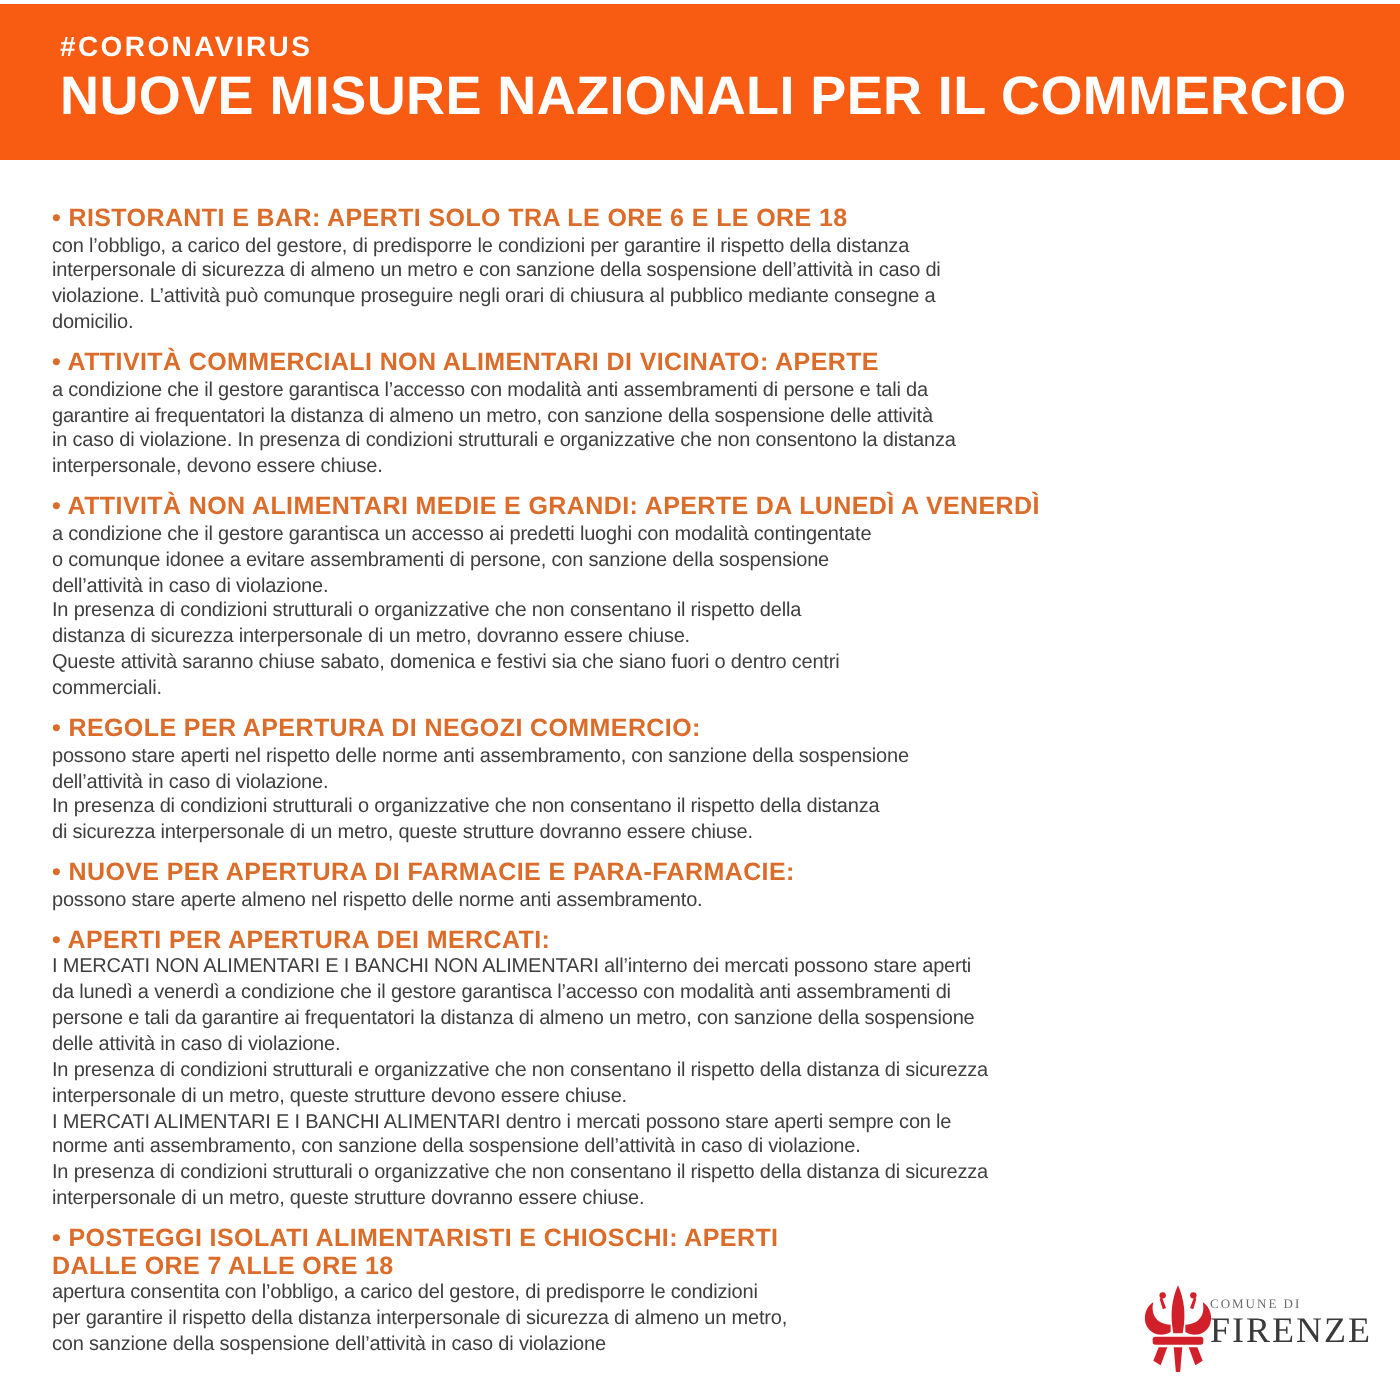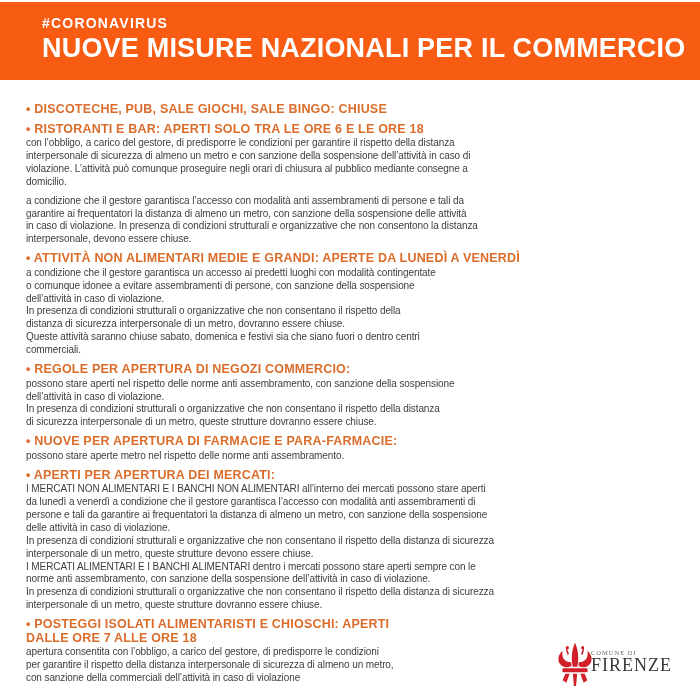--- a/index.html
+++ b/index.html
@@ -12,21 +12,21 @@
   }
   .page {
     width: 700px; height: 700px;
     background: #ffffff;
     border-bottom: 2px solid #e3e3e0;
     position: relative;
   }
   .banner {
     background: #F85B12;
     height: 78px;
-    padding: 13px 20px 0 42px;
+    padding: 13px 20px 0 30px;
     color: #ffffff;
     margin-top: 2px;
   }
   .banner-hashtag {
     font-size: 14px;
     font-weight: bold;
     letter-spacing: 1.2px;
     line-height: 16px;
   }
   .banner-title {
@@ -55,21 +55,21 @@
     color: #3E3E3E;
     font-size: 10px;
     line-height: 12.9px;
     letter-spacing: -0.1px;
     white-space: pre-line;
   }
   .section-body:empty { display: none; }
   .last-body { max-width: 560px; }
   .logo {
     position: absolute;
-    right: 28px;
+    right: 14px;
     top: 637px;
     display: flex;
     align-items: flex-start;
   }
   .logo-lily { width: 40px; height: 54px; }
   .logo-text { margin-left: -4px; margin-top: 10px; }
   .logo-org-small {
     font-size: 6.5px;
     letter-spacing: 1px;
     color: #6b6b6b;
@@ -88,34 +88,31 @@
 
 <div class="page">
 
   <div class="banner">
     <div class="banner-hashtag">#CORONAVIRUS</div>
     <div class="banner-title">NUOVE MISURE NAZIONALI PER IL COMMERCIO</div>
   </div>
 
   <div class="content">
 
-    <div class="section">
-      <div class="section-head">DISCOTECHE, PUB, SALE GIOCHI, SALE BINGO: CHIUSE</div>
-
-    </div>
 
     <div class="section">
       <div class="section-head">RISTORANTI E BAR: APERTI SOLO TRA LE ORE 6 E LE ORE 18</div>
       <div class="section-body">con l’obbligo, a carico del gestore, di predisporre le condizioni per garantire il rispetto della distanza
 interpersonale di sicurezza di almeno un metro e con sanzione della sospensione dell’attività in caso di
 violazione. L’attività può comunque proseguire negli orari di chiusura al pubblico mediante consegne a
 domicilio.</div>
     </div>
 
     <div class="section">
+      <div class="section-head">ATTIVITÀ COMMERCIALI NON ALIMENTARI DI VICINATO: APERTE</div>
       <div class="section-body">a condizione che il gestore garantisca l’accesso con modalità anti assembramenti di persone e tali da
 garantire ai frequentatori la distanza di almeno un metro, con sanzione della sospensione delle attività
 in caso di violazione. In presenza di condizioni strutturali e organizzative che non consentono la distanza
 interpersonale, devono essere chiuse.</div>
     </div>
 
     <div class="section">
       <div class="section-head">ATTIVITÀ NON ALIMENTARI MEDIE E GRANDI: APERTE DA LUNEDÌ A VENERDÌ</div>
       <div class="section-body">a condizione che il gestore garantisca un accesso ai predetti luoghi con modalità contingentate
 o comunque idonee a evitare assembramenti di persone, con sanzione della sospensione
@@ -129,21 +126,21 @@
     <div class="section">
       <div class="section-head">REGOLE PER APERTURA DI NEGOZI COMMERCIO:</div>
       <div class="section-body">possono stare aperti nel rispetto delle norme anti assembramento, con sanzione della sospensione
 dell’attività in caso di violazione.
 In presenza di condizioni strutturali o organizzative che non consentano il rispetto della distanza
 di sicurezza interpersonale di un metro, queste strutture dovranno essere chiuse.</div>
     </div>
 
     <div class="section">
       <div class="section-head">NUOVE PER APERTURA DI FARMACIE E PARA-FARMACIE:</div>
-      <div class="section-body">possono stare aperte metro nel rispetto delle norme anti assembramento.</div>
+      <div class="section-body">possono stare aperte almeno nel rispetto delle norme anti assembramento.</div>
     </div>
 
     <div class="section">
       <div class="section-head">APERTI PER APERTURA DEI MERCATI:</div>
       <div class="section-body">I MERCATI NON ALIMENTARI E I BANCHI NON ALIMENTARI all’interno dei mercati possono stare aperti
 da lunedì a venerdì a condizione che il gestore garantisca l’accesso con modalità anti assembramenti di
 persone e tali da garantire ai frequentatori la distanza di almeno un metro, con sanzione della sospensione
 delle attività in caso di violazione.
 In presenza di condizioni strutturali e organizzative che non consentano il rispetto della distanza di sicurezza
 interpersonale di un metro, queste strutture devono essere chiuse.
@@ -151,21 +148,21 @@
 norme anti assembramento, con sanzione della sospensione dell’attività in caso di violazione.
 In presenza di condizioni strutturali o organizzative che non consentano il rispetto della distanza di sicurezza
 interpersonale di un metro, queste strutture dovranno essere chiuse.</div>
     </div>
 
     <div class="section">
       <div class="section-head">POSTEGGI ISOLATI ALIMENTARISTI E CHIOSCHI: APERTI
 DALLE ORE 7 ALLE ORE 18</div>
       <div class="section-body last-body">apertura consentita con l’obbligo, a carico del gestore, di predisporre le condizioni
 per garantire il rispetto della distanza interpersonale di sicurezza di almeno un metro,
-con sanzione della commerciali dell’attività in caso di violazione</div>
+con sanzione della sospensione dell’attività in caso di violazione</div>
     </div>
 
   </div>
 
   <div class="logo">
     <svg class="logo-lily" viewBox="0 0 60 72" xmlns="http://www.w3.org/2000/svg">
       <g fill="#D2202B">
 
         <path d="M30 1 C25 12 24 24 26.5 37 L33.5 37 C36 24 35 12 30 1 Z"></path>
 

